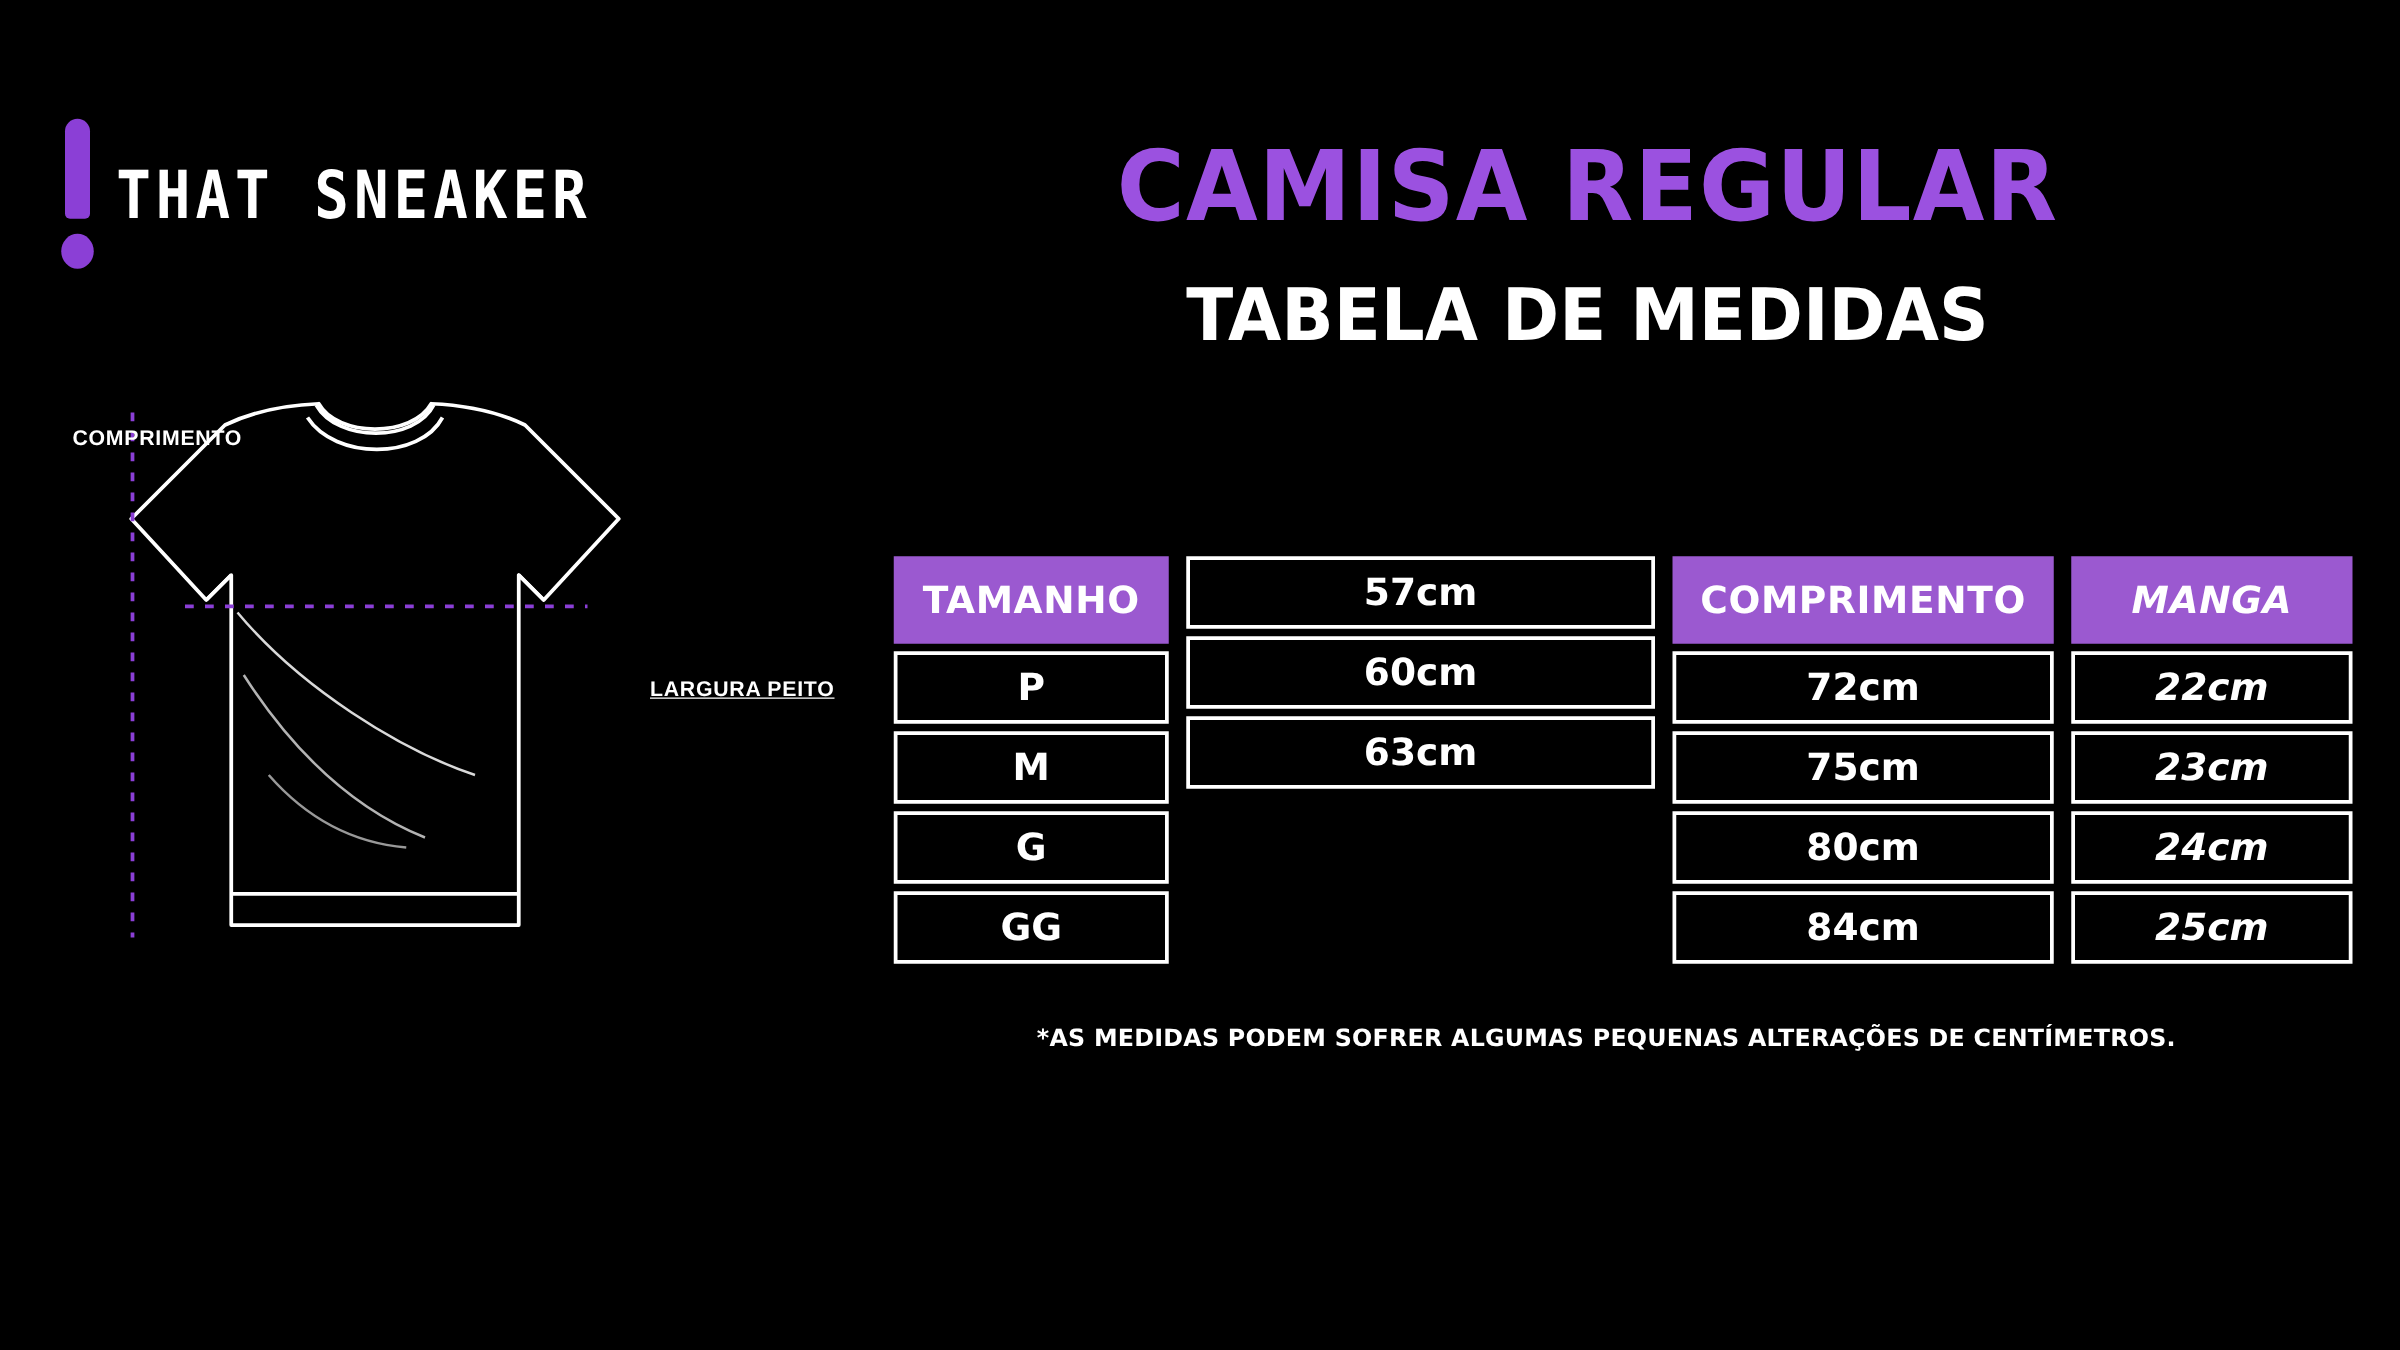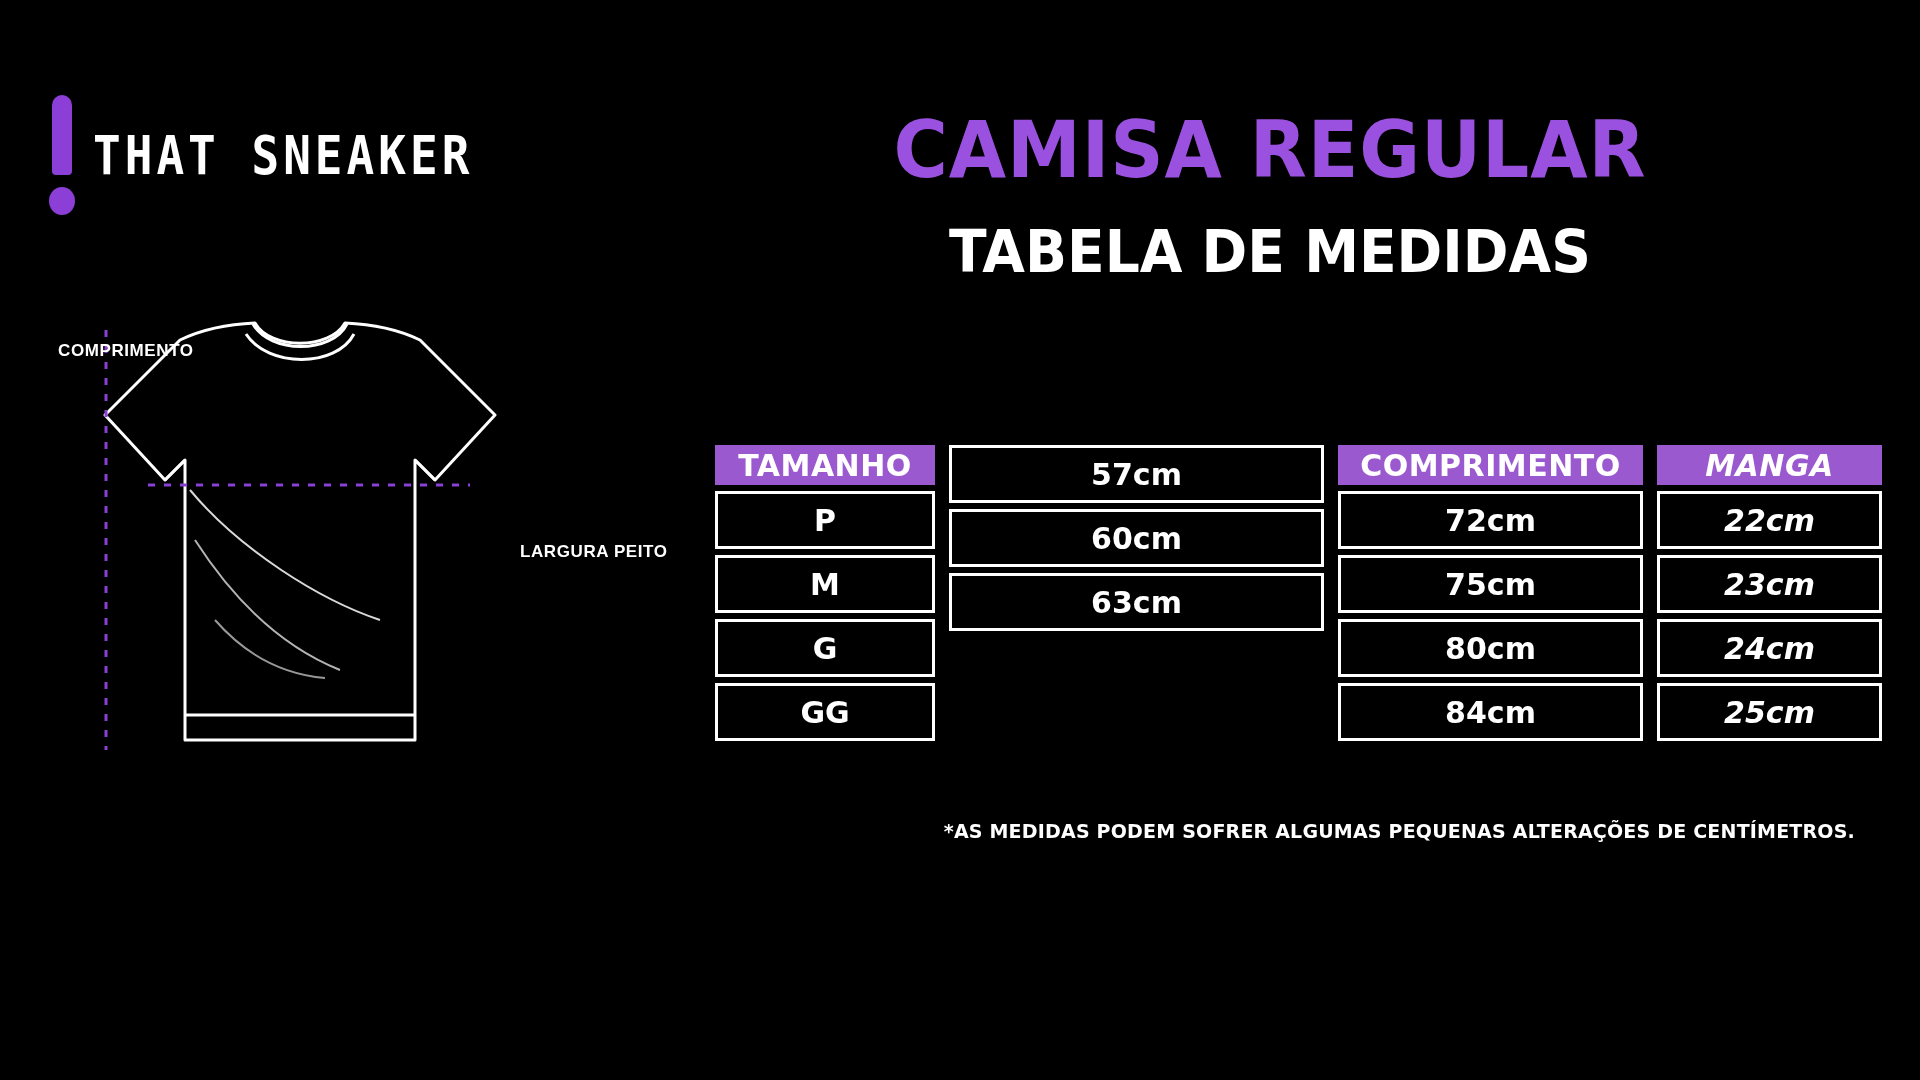--- a/index.html
+++ b/index.html
@@ -106,20 +106,21 @@
   }
   #label-largura {
     position: absolute;
     left: 480px;
     top: 222px;
     font-size: 17px;
     font-weight: bold;
     letter-spacing: 0.6px;
     color: #ffffff;
     white-space: nowrap;
+    text-decoration: underline;
   }
 
   
   #size-table {
     position: absolute;
     left: 715px;
     top: 445px;
     display: flex;
     gap: 14px;
   }
@@ -132,21 +133,21 @@
   .col-1 { width: 375px; }
   .col-2 { width: 305px; }
   .col-3 { width: 225px; font-style: italic; }
 
   .head-cell {
     background: #9b59d0;
     color: #ffffff;
     font-family: "DejaVu Sans", sans-serif;
     font-weight: bold;
     font-size: 30px;
-    height: 40px;
+    height: 70px;
     display: flex;
     align-items: center;
     justify-content: center;
     letter-spacing: 0.5px;
   }
   .body-cell {
     background: #000000;
     border: 3px solid #ffffff;
     color: #ffffff;
     font-family: "DejaVu Sans", sans-serif;
@@ -157,21 +158,21 @@
     align-items: center;
     justify-content: center;
     box-sizing: border-box;
   }
 
   #table-note {
     position: absolute;
     left: 715px;
     top: 820px;
     width: 1140px;
-    text-align: right;
+    text-align: center;
     font-family: "DejaVu Sans", sans-serif;
     font-weight: bold;
     font-size: 19px;
     letter-spacing: 0.2px;
     color: #ffffff;
   }
 </style>
 </head>
 <body>
 

